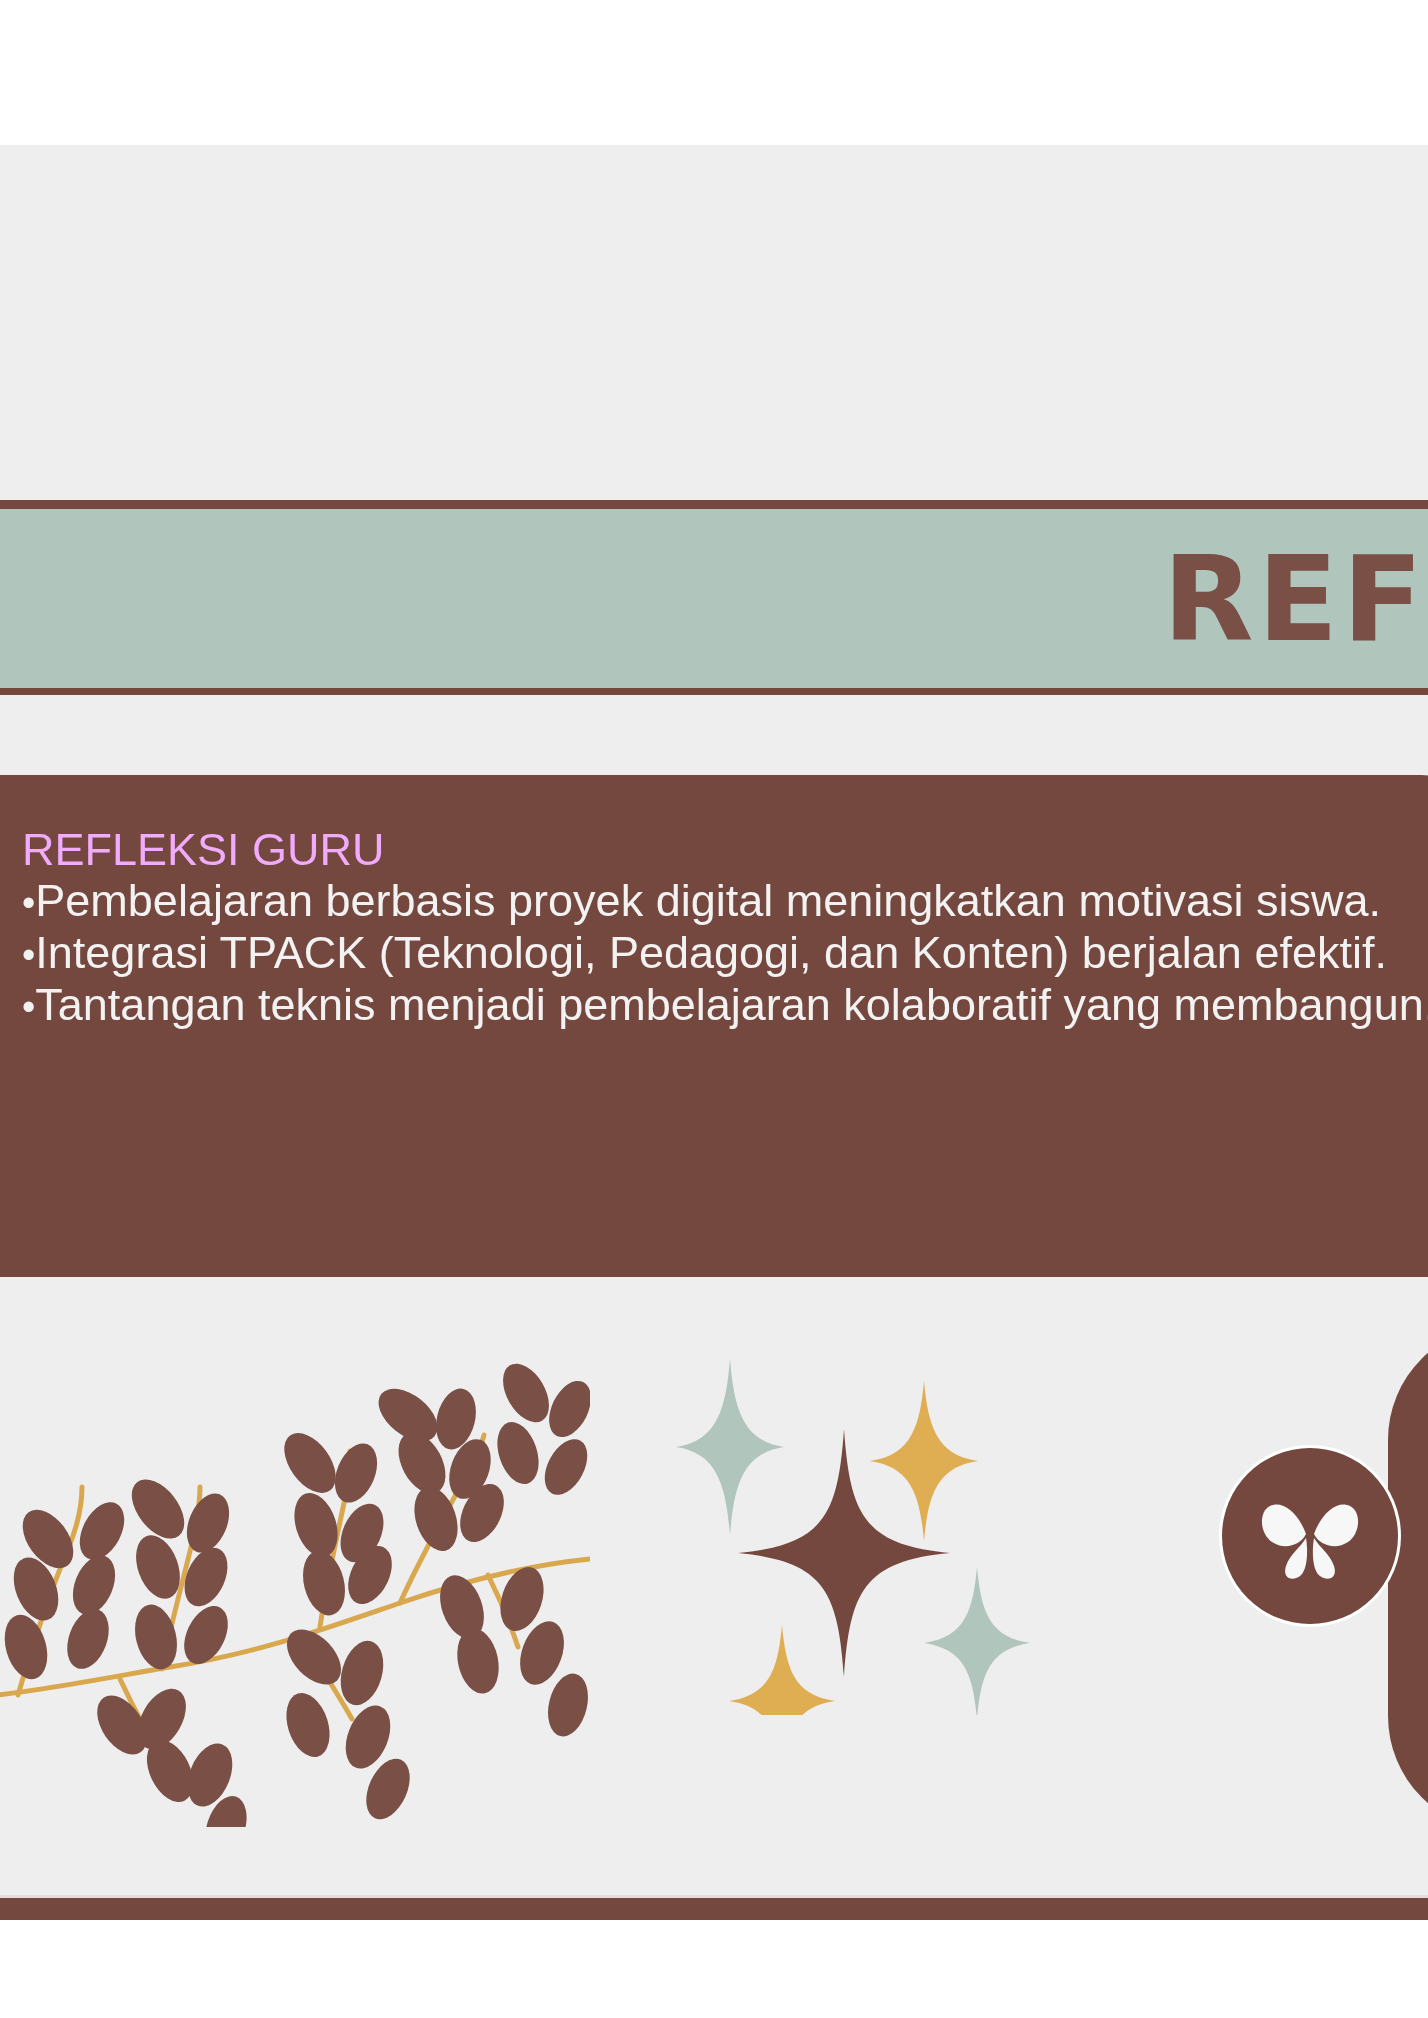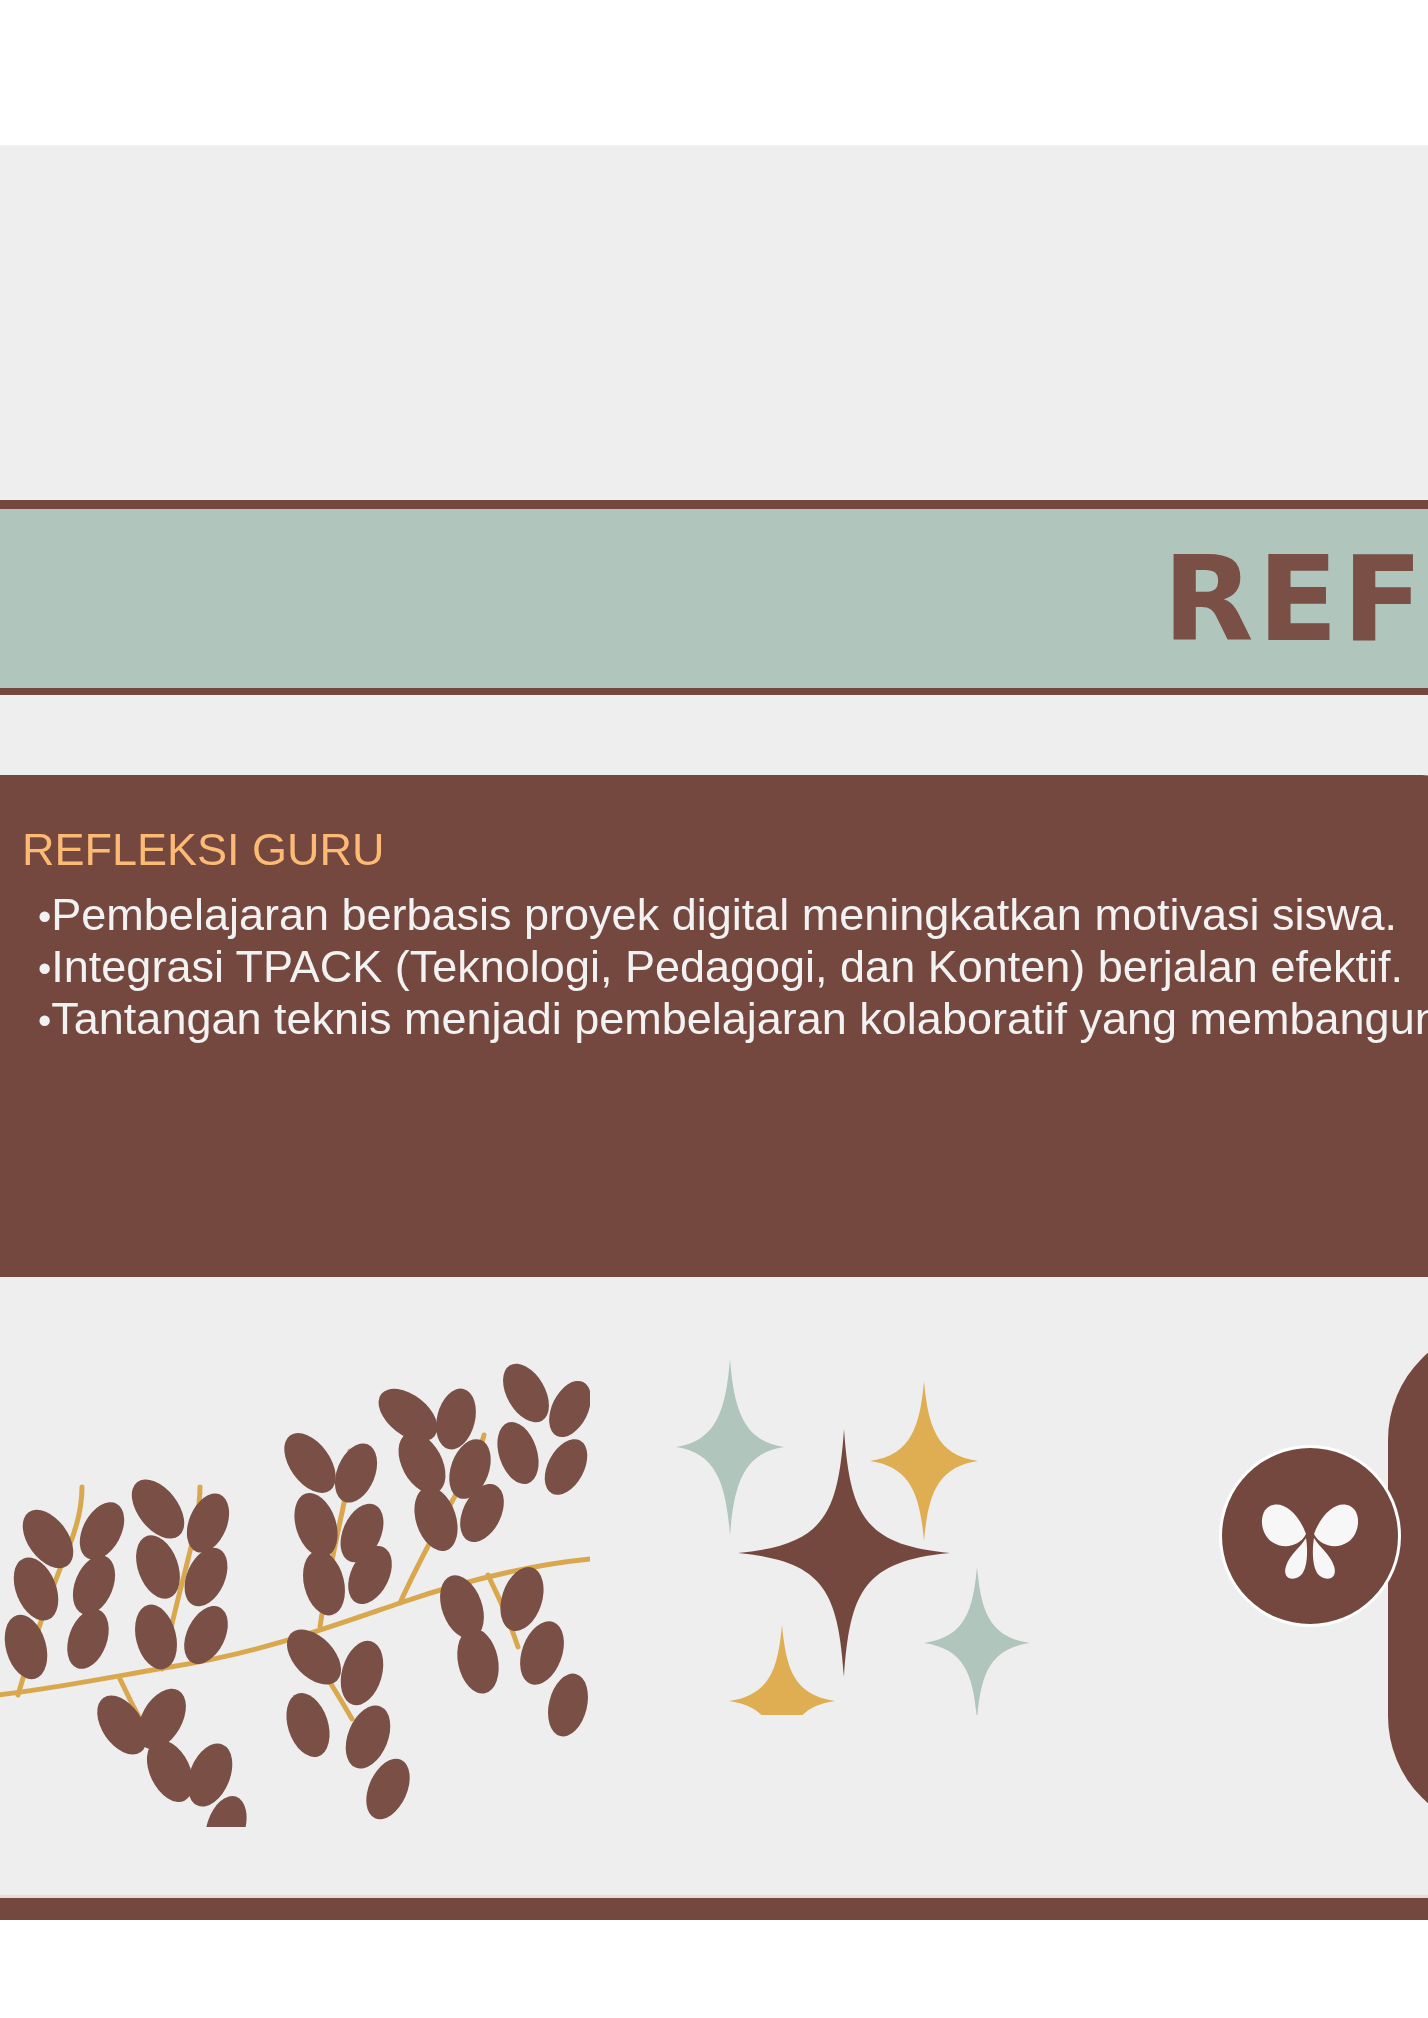--- a/index.html
+++ b/index.html
@@ -68,31 +68,31 @@
     top: 630px;
     width: 1508px;
     height: 502px;
     background: #74483f;
     border-radius: 0 46px 0 0;
     box-sizing: border-box;
     padding: 52px 40px 0 62px;
     overflow: hidden;
   }
   .card-heading {
-    color: #fdba74;
+    color: #f0abfc;
     font-size: 45px;
     line-height: 1.02;
     font-family: "Liberation Sans", sans-serif;
     font-weight: 400;
     margin: 0 0 2px 0;
     white-space: nowrap;
   }
   .bullet-list {
     list-style: none;
-    margin: 16px;
+    margin: 0;
     padding: 0;
   }
   .bullet-list li {
     color: #f2f2f2;
     font-size: 45px;
     line-height: 1.16;
     font-family: "Liberation Sans", sans-serif;
     font-weight: 400;
     text-align: justify;
     text-align-last: left;

